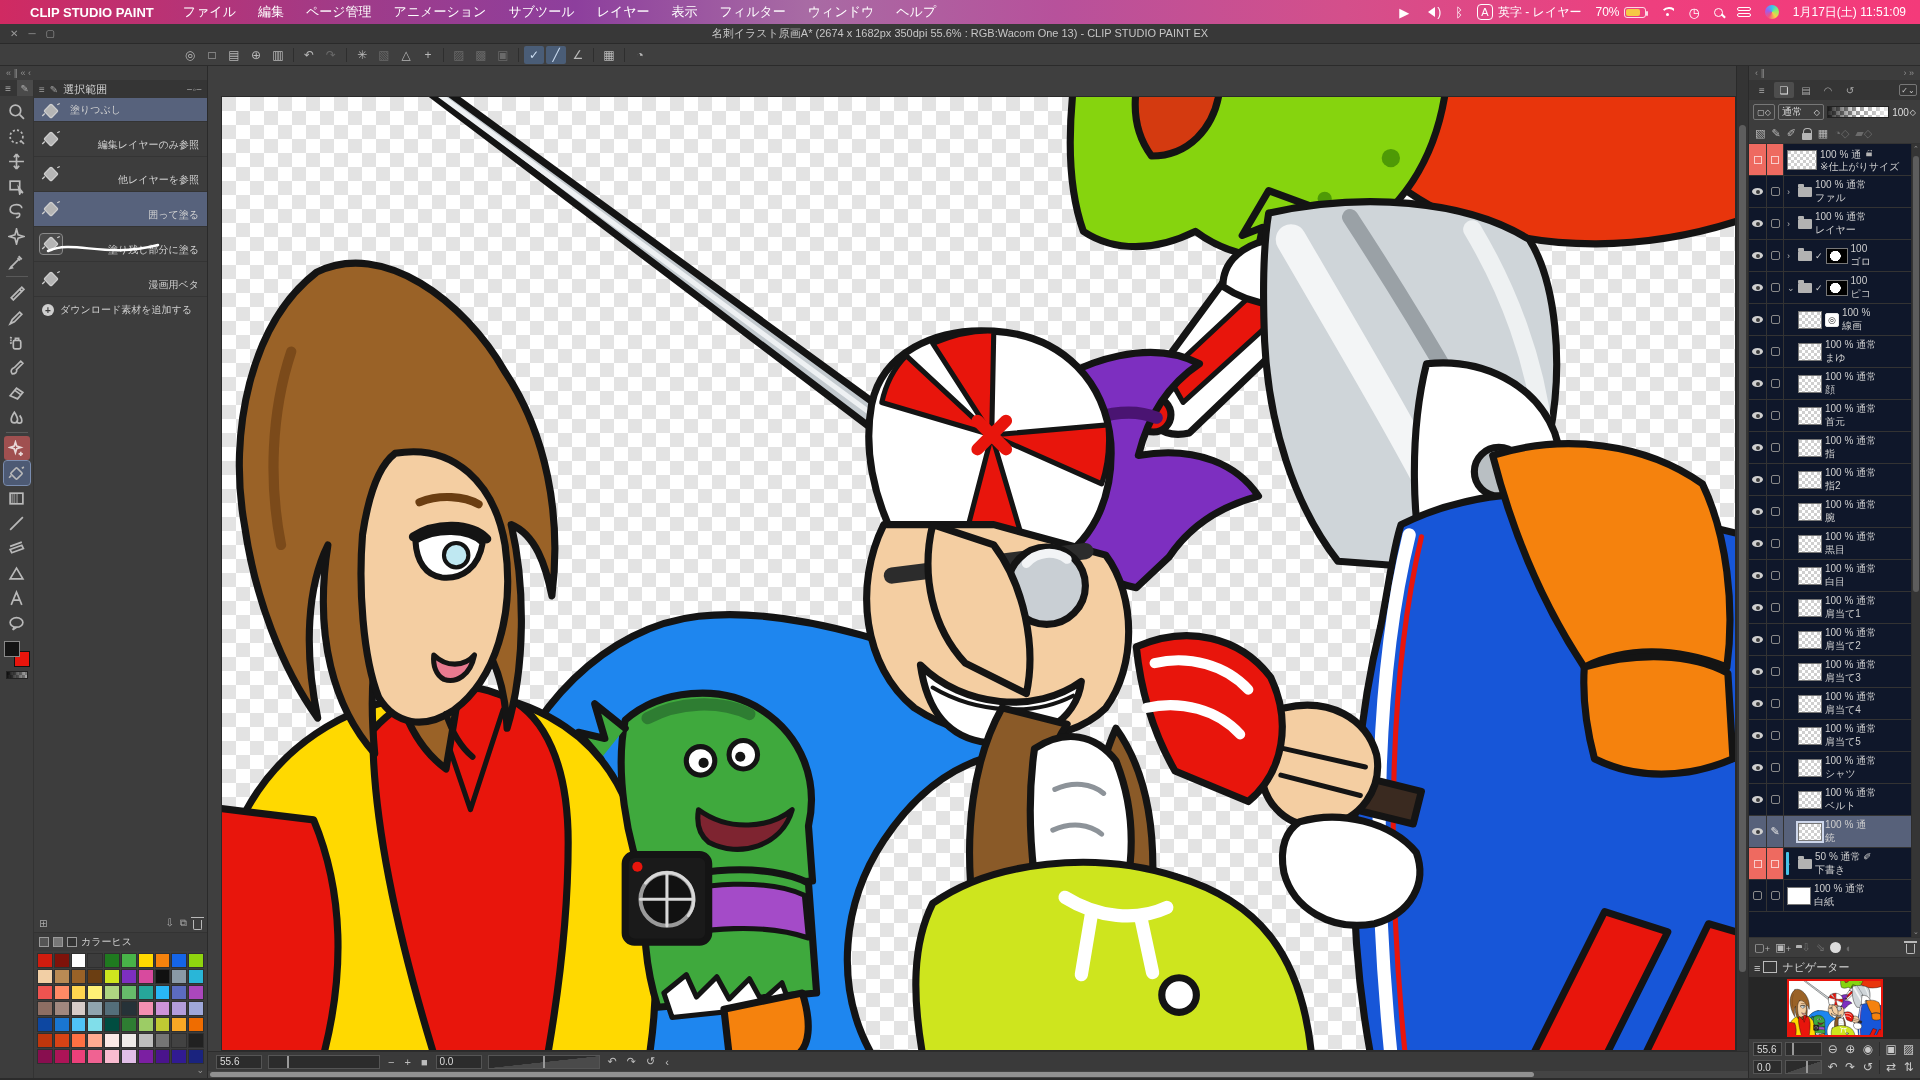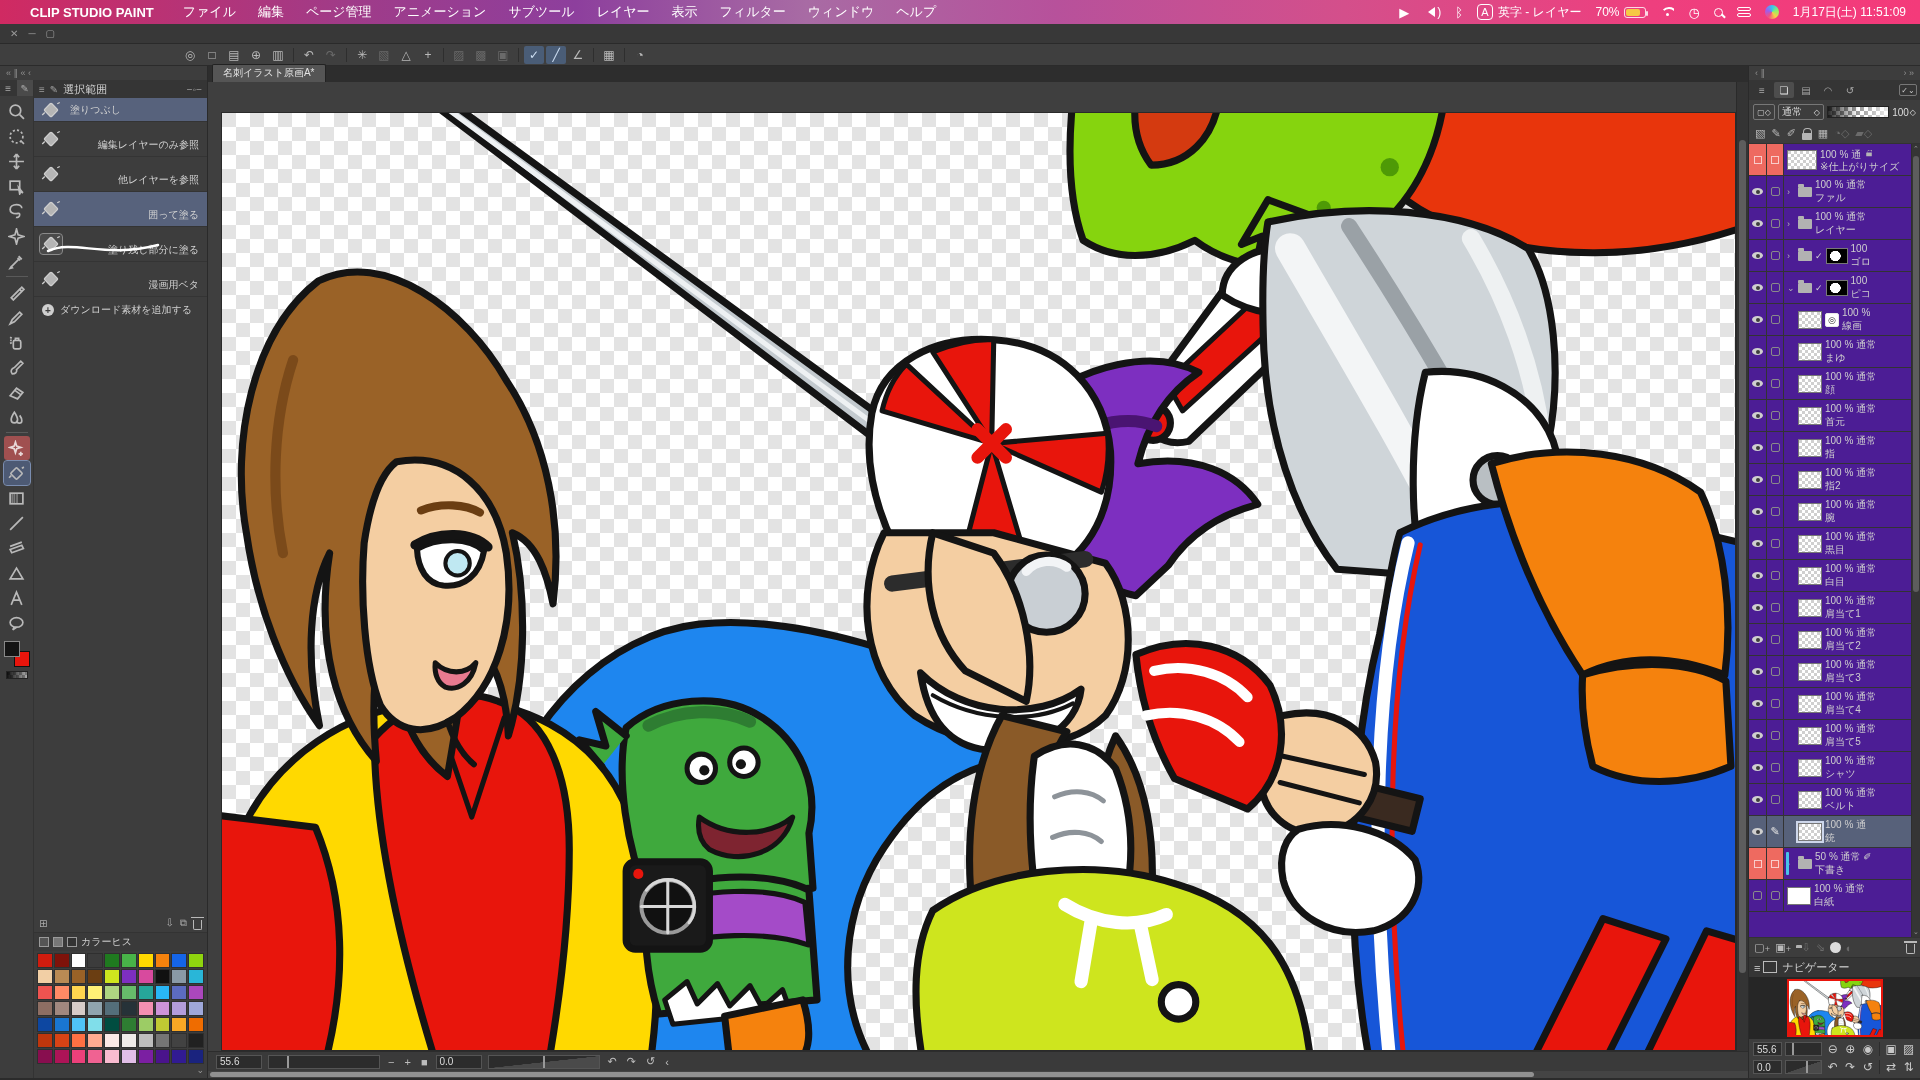--- a/index.html
+++ b/index.html
@@ -68,21 +68,21 @@
   .swatches .bgp { position:absolute; right:0; bottom:0; width:16px; height:16px; background:#e8150c; border:1px solid #111; }
   .swatches .fgp { position:absolute; left:0; top:0; width:16px; height:16px; background:#141414; border:1px solid #888; }
   .minigrad { width:22px; height:8px; margin-top:4px; border:1px solid #222;
     background:linear-gradient(90deg,#111,#aaa), conic-gradient(#fff 0 25%,#bbb 0 50%,#fff 0 75%,#bbb 0) 0 0/6px 6px; background-blend-mode:multiply; }
 
   .subtool-col { flex:1; display:flex; flex-direction:column; min-height:0; }
   .panel-head { height:18px; background:#353535; display:flex; align-items:center; gap:5px; padding:0 5px; color:#cfcfcf; font-size:11px; }
   .panel-head .hicon { color:#9f9f9f; font-size:10px; }
   .st-list { background:#3d3d3d; }
   .st-row { position:relative; height:35px; display:flex; align-items:center; padding:0 6px; border-bottom:1px solid #343434; color:#d2d2d2; font-size:10px; }
-  .st-row.first { height:24px; }
+  .st-row.first { height:24px;align-items:flex-end; }
   .st-row.on { background:#57627c; }
   .st-row .blabel { margin-left:auto; align-self:flex-end; padding:0 2px 4px 0; white-space:nowrap; }
   .st-row.first .blabel { margin-left:8px; align-self:center; padding:0; }
   .st-row .bicon { width:22px; height:20px; flex:0 0 auto; }
   .st-row .bicon svg { width:22px; height:20px; stroke:#c8c8c8; fill:#b9b9b9; stroke-width:1; }
   .st-row .bicon.boxed { outline:1px solid #8a8a8a; border-radius:3px; background:#4a4a4a; }
   .squiggle { position:absolute; left:10px; top:8px; pointer-events:none; }
   .dl-row { height:26px; display:flex; align-items:center; gap:6px; padding:0 8px; color:#cfcfcf; font-size:10px; }
   .dl-row .plus { width:12px; height:12px; border-radius:50%; background:#cfcfcf; color:#3d3d3d; font-size:10px; font-weight:bold;
     display:inline-flex; align-items:center; justify-content:center; }
@@ -131,21 +131,21 @@
   .blend-mini { width:22px; height:16px; border:1px solid #777; border-radius:2px; color:#ccc; font-size:8px; display:inline-flex; align-items:center; justify-content:center; gap:1px; }
   .blend-sel { width:46px; height:16px; border:1px solid #777; border-radius:2px; color:#ddd; font-size:10px; display:inline-flex; align-items:center; justify-content:space-between; padding:0 3px; }
   .opa-bar { flex:1; height:12px; border:1px solid #222;
     background:linear-gradient(90deg,#161616,#e7e7e7), conic-gradient(#fff 0 25%,#9b9b9b 0 50%,#fff 0 75%,#9b9b9b 0) 0 0/8px 8px; background-blend-mode:hard-light; }
   .opa-val { color:#ddd; font-size:10px; display:flex; align-items:center; gap:1px; }
   .lockrow { height:20px; display:flex; align-items:center; gap:6px; padding:0 6px; color:#b5b5b5; font-size:11px; border-bottom:1px solid #333; }
   .lockrow .dis { color:#6b6b6b; }
   .locki { position:relative; width:10px; height:7px; background:#b5b5b5; border-radius:1px; margin-top:5px; }
   .locki::before { content:""; position:absolute; left:1.5px; top:-5px; width:7px; height:6px; border:1.6px solid #b5b5b5; border-bottom:none; border-radius:4px 4px 0 0; }
 
-  .llist { flex:1; min-height:0; overflow:hidden; position:relative; background:#4c1d95; }
+  .llist { flex:1; min-height:0; overflow:hidden; position:relative; background:#0f172a; }
   .lrow { height:32px; display:flex; align-items:stretch; border-bottom:1px solid #333; font-size:10px; color:#cfcfcf; }
   .lrow.sel { background:#57617a; }
   .c-eye { width:18px; border-right:1px solid #333; display:flex; align-items:center; justify-content:center; flex:0 0 auto; }
   .c-chk { width:17px; border-right:1px solid #333; display:flex; align-items:center; justify-content:center; flex:0 0 auto; }
   .c-eye.red,.c-chk.red { background:#ee6a60; }
   .c-eye.red i,.c-chk.red i { width:8px; height:8px; border:1px solid #ffffffaa; background:transparent; }
   .eye { width:11px; height:7px; background:#cfcfcf; border-radius:50%; position:relative; }
   .eye::after { content:""; position:absolute; left:3.5px; top:1.5px; width:4px; height:4px; background:#3d3d3d; border-radius:50%; }
   .chk { width:9px; height:9px; border:1px solid #8a8a8a; border-radius:2px; }
   .penmark { color:#e2e2e2; font-size:11px; }
@@ -314,20 +314,21 @@
     <span>1月17日(土) 11:51:09</span>
   </div>
 </div>
 
 <div class="titlebar">
   <div class="winctl">
     <span>✕</span>
     <span>─</span>
     <span>▢</span>
   </div>
+  <div class="title">名刺イラスト原画A* (2674 x 1682px 350dpi 55.6% : RGB:Wacom One 13)  - CLIP STUDIO PAINT EX</div>
 </div>
 
 <div class="cmdbar" id="cmdbar">
     <span class="tbtn">◎</span>
     <span class="tbtn">□</span>
     <span class="tbtn">▤</span>
     <span class="tbtn">⊕</span>
     <span class="tbtn">▥</span>
     <span class="tsep"></span>
     <span class="tbtn">↶</span>
@@ -619,23 +620,20 @@
             </div>
           <div class="ch-foot">
               <span>⌄</span>
             </div>
         </div>
       </div>
     </div>
   </div>
 
   <div class="canvas-area">
-    <div class="tabbar">
-      <span class="tab">名刺イラスト原画A*</span>
-    </div>
     <div class="viewport">
       <div class="canvas-wrap">
         <div class="canvas">
           <svg class="art" viewBox="0 0 1490 936" preserveAspectRatio="xMidYMid slice">
             <g id="art" stroke="#141414" stroke-width="7" stroke-linejoin="round" stroke-linecap="round">
 
               <path d="M1080 -8 L1496 -8 L1496 120 C1400 152 1300 152 1220 122 C1158 96 1110 52 1080 -8 Z" fill="#e8350c"></path>
 
               <path d="M838 -8 L1204 -8 C1194 62 1160 112 1108 142 C1058 168 998 162 958 132 C918 152 878 152 848 132 C833 90 833 40 838 -8 Z" fill="#86d40e"></path>
               <path d="M1030 92 l-26 44 l20 -8 l-8 40 l22 -20 l6 38 l16 -34 l26 26 l-4 -40 l30 10 l-22 -34 Z" fill="#86d40e"></path>

